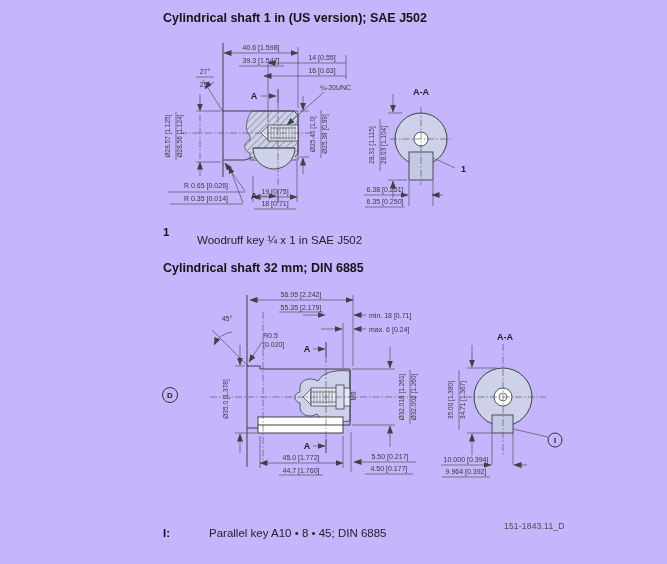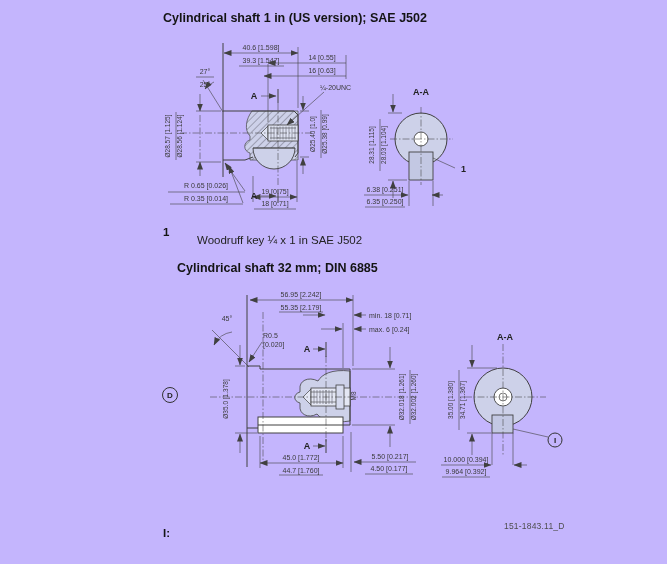--- a/index.html
+++ b/index.html
@@ -172,21 +172,21 @@
       <line class="thin" x1="282" y1="160" x2="293" y2="160" marker-start="url(#m1)"></line>
 
       <line class="thin" x1="283" y1="123" x2="305" y2="133"></line>
       <text class="bld" x="311" y="137">1</text>
     </g>
   </svg>
 
   <div class="note-ref" style="left:163px;top:226px;">1</div>
   <div class="note-text" style="left:197px;top:226px;margin-top:8px;">Woodruff key ¼ x 1 in SAE J502</div>
 
-  <div class="title" style="left:177px;top:261px;">Cylindrical shaft 32 mm; DIN 6885</div>
+  <div class="title" style="left:163px;top:261px;">Cylindrical shaft 32 mm; DIN 6885</div>
 
   <svg style="left:150px;top:282px;" width="470" height="220" viewBox="0 0 470 220">
     <defs>
       <marker id="m2" viewBox="0 0 8 6" markerWidth="8" markerHeight="6" refX="7.5" refY="3" orient="auto-start-reverse" markerUnits="userSpaceOnUse">
         <path d="M0,0 L8,3 L0,6 Z" fill="#404040"></path>
       </marker>
     </defs>
 
     <path d="M200,89 C182,87 172,92 168,99 C158,94 149,99 150,107 L150,110 C143,112 143,119 150,121 L150,124 C149,132 158,137 167,132 C173,140 185,141 200,139 Z" fill="#cdd1e9" stroke="#404040" stroke-width=".8"></path>
 
@@ -331,14 +331,15 @@
 
       <line class="thin" x1="363" y1="147" x2="398" y2="155"></line>
       <circle cx="405" cy="158" r="7" fill="none" stroke="#333" stroke-width="1"></circle>
       <text class="bld" style="font-size:8px;" x="405" y="161" text-anchor="middle">I</text>
     </g>
   </svg>
 
   <div class="docnum" style="left:504px;top:498px;margin-top:23px;">151-1843.11_D</div>
 
   <div class="note-ref" style="left:163px;top:527px;">I:</div>
+  <div class="note-text" style="left:209px;top:527px;">Parallel key A10 • 8 • 45; DIN 6885</div>
 
 </div>
 
 </body></html>

